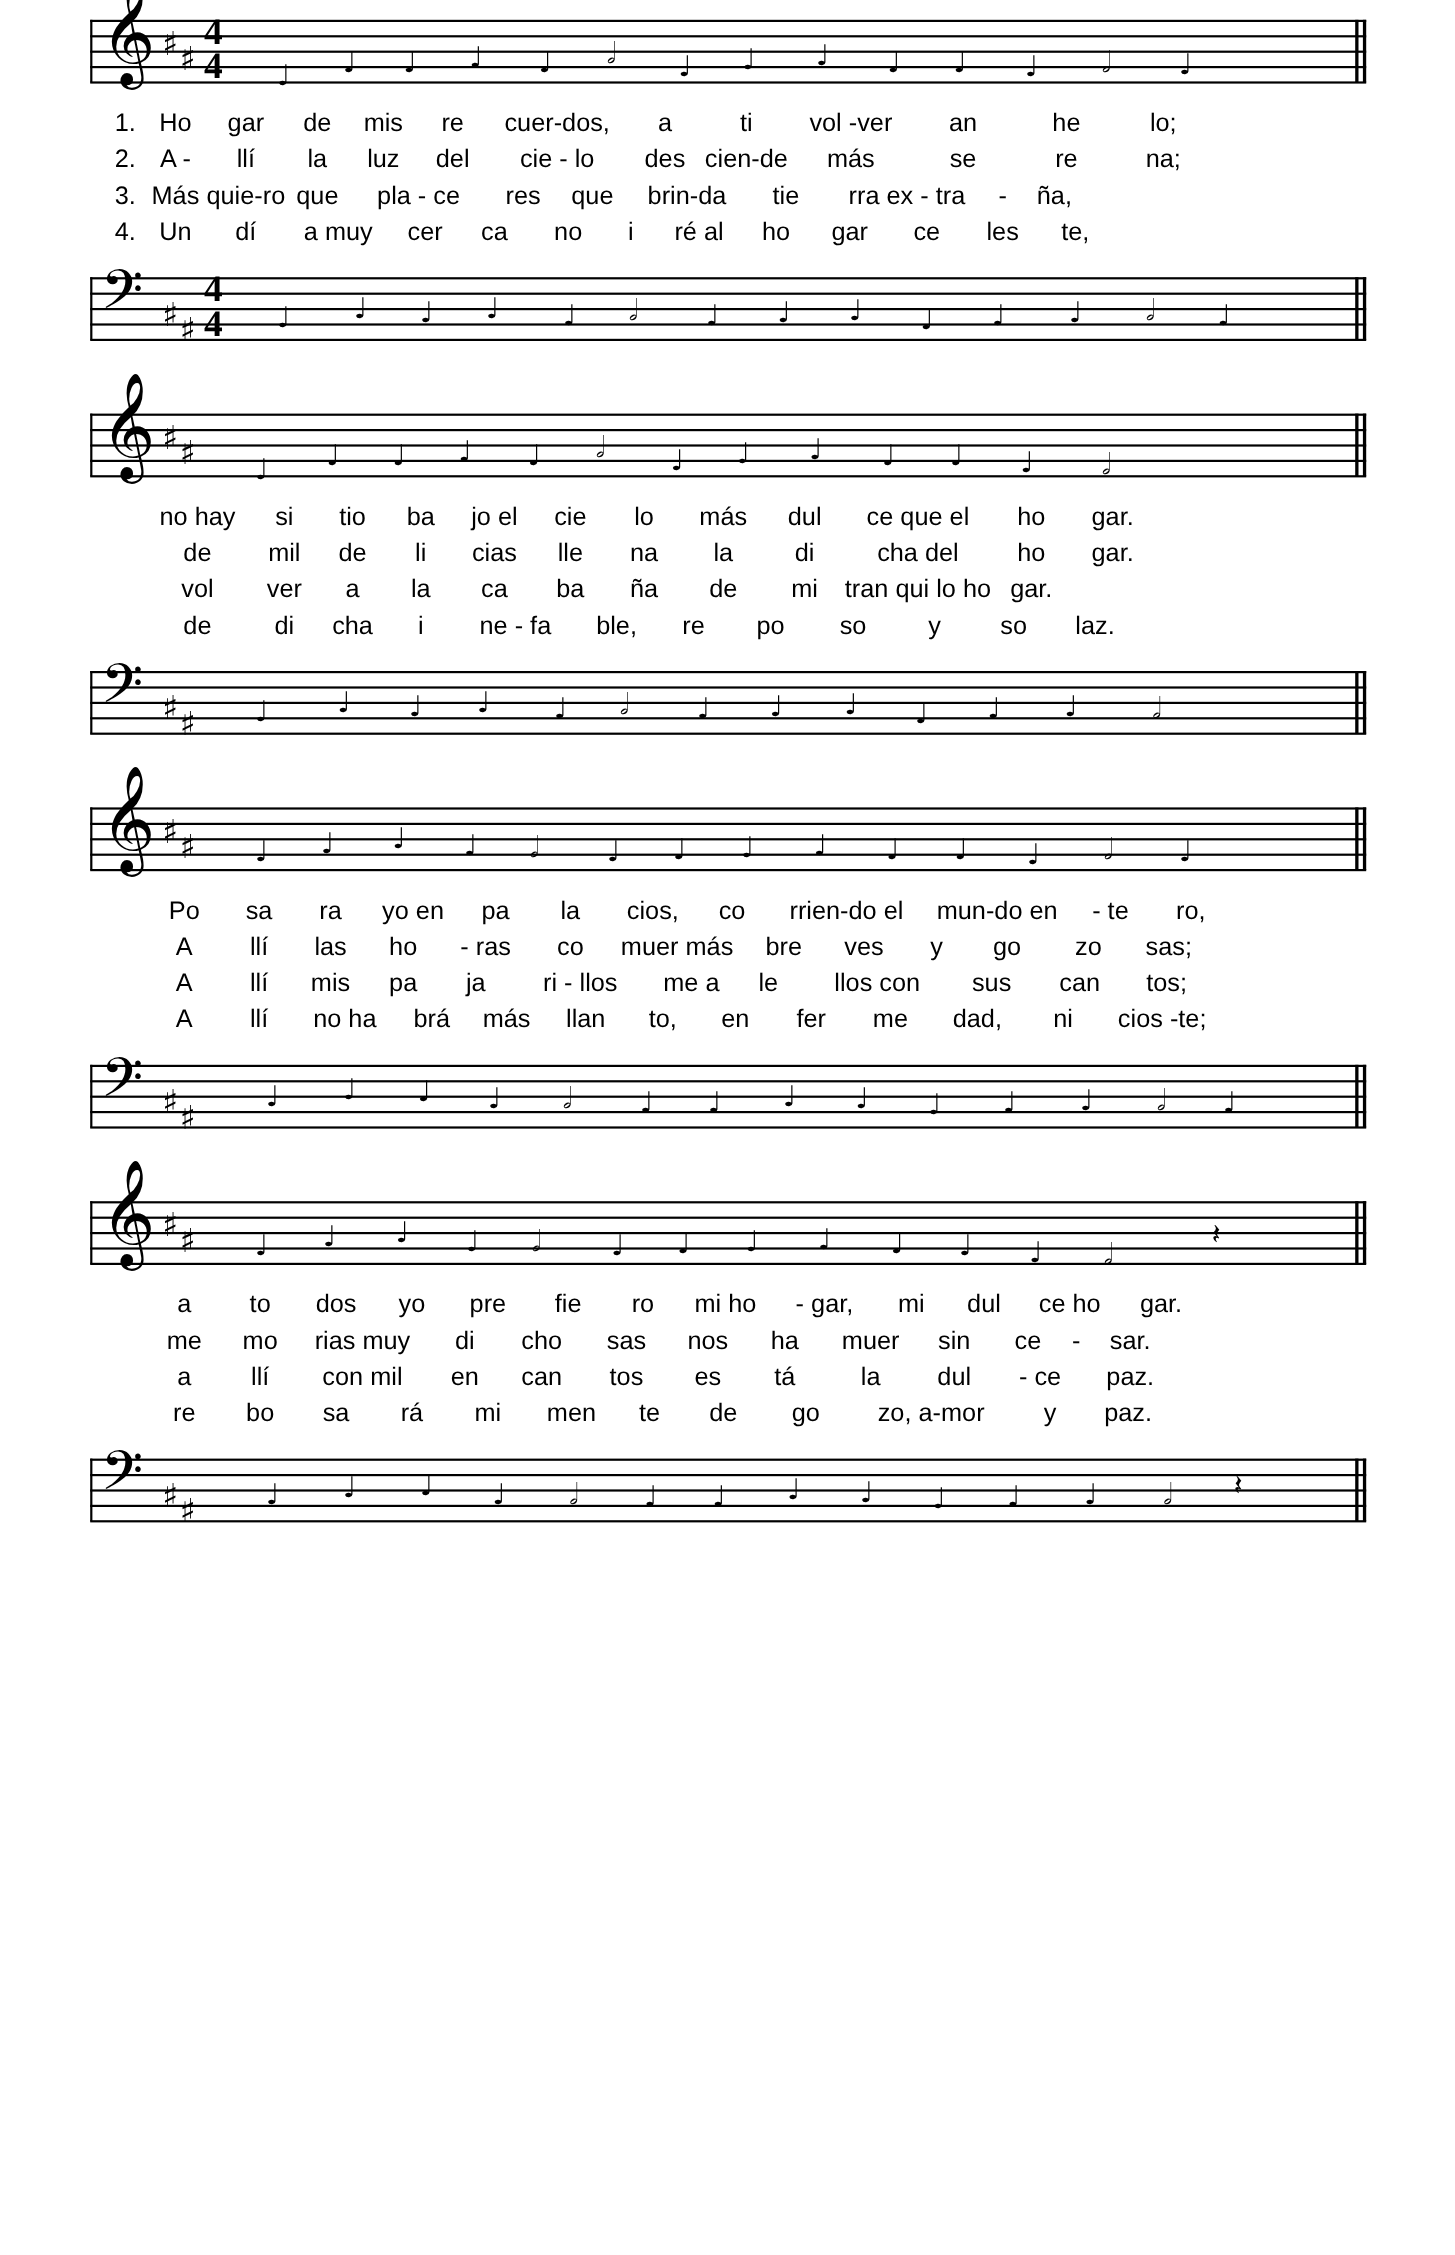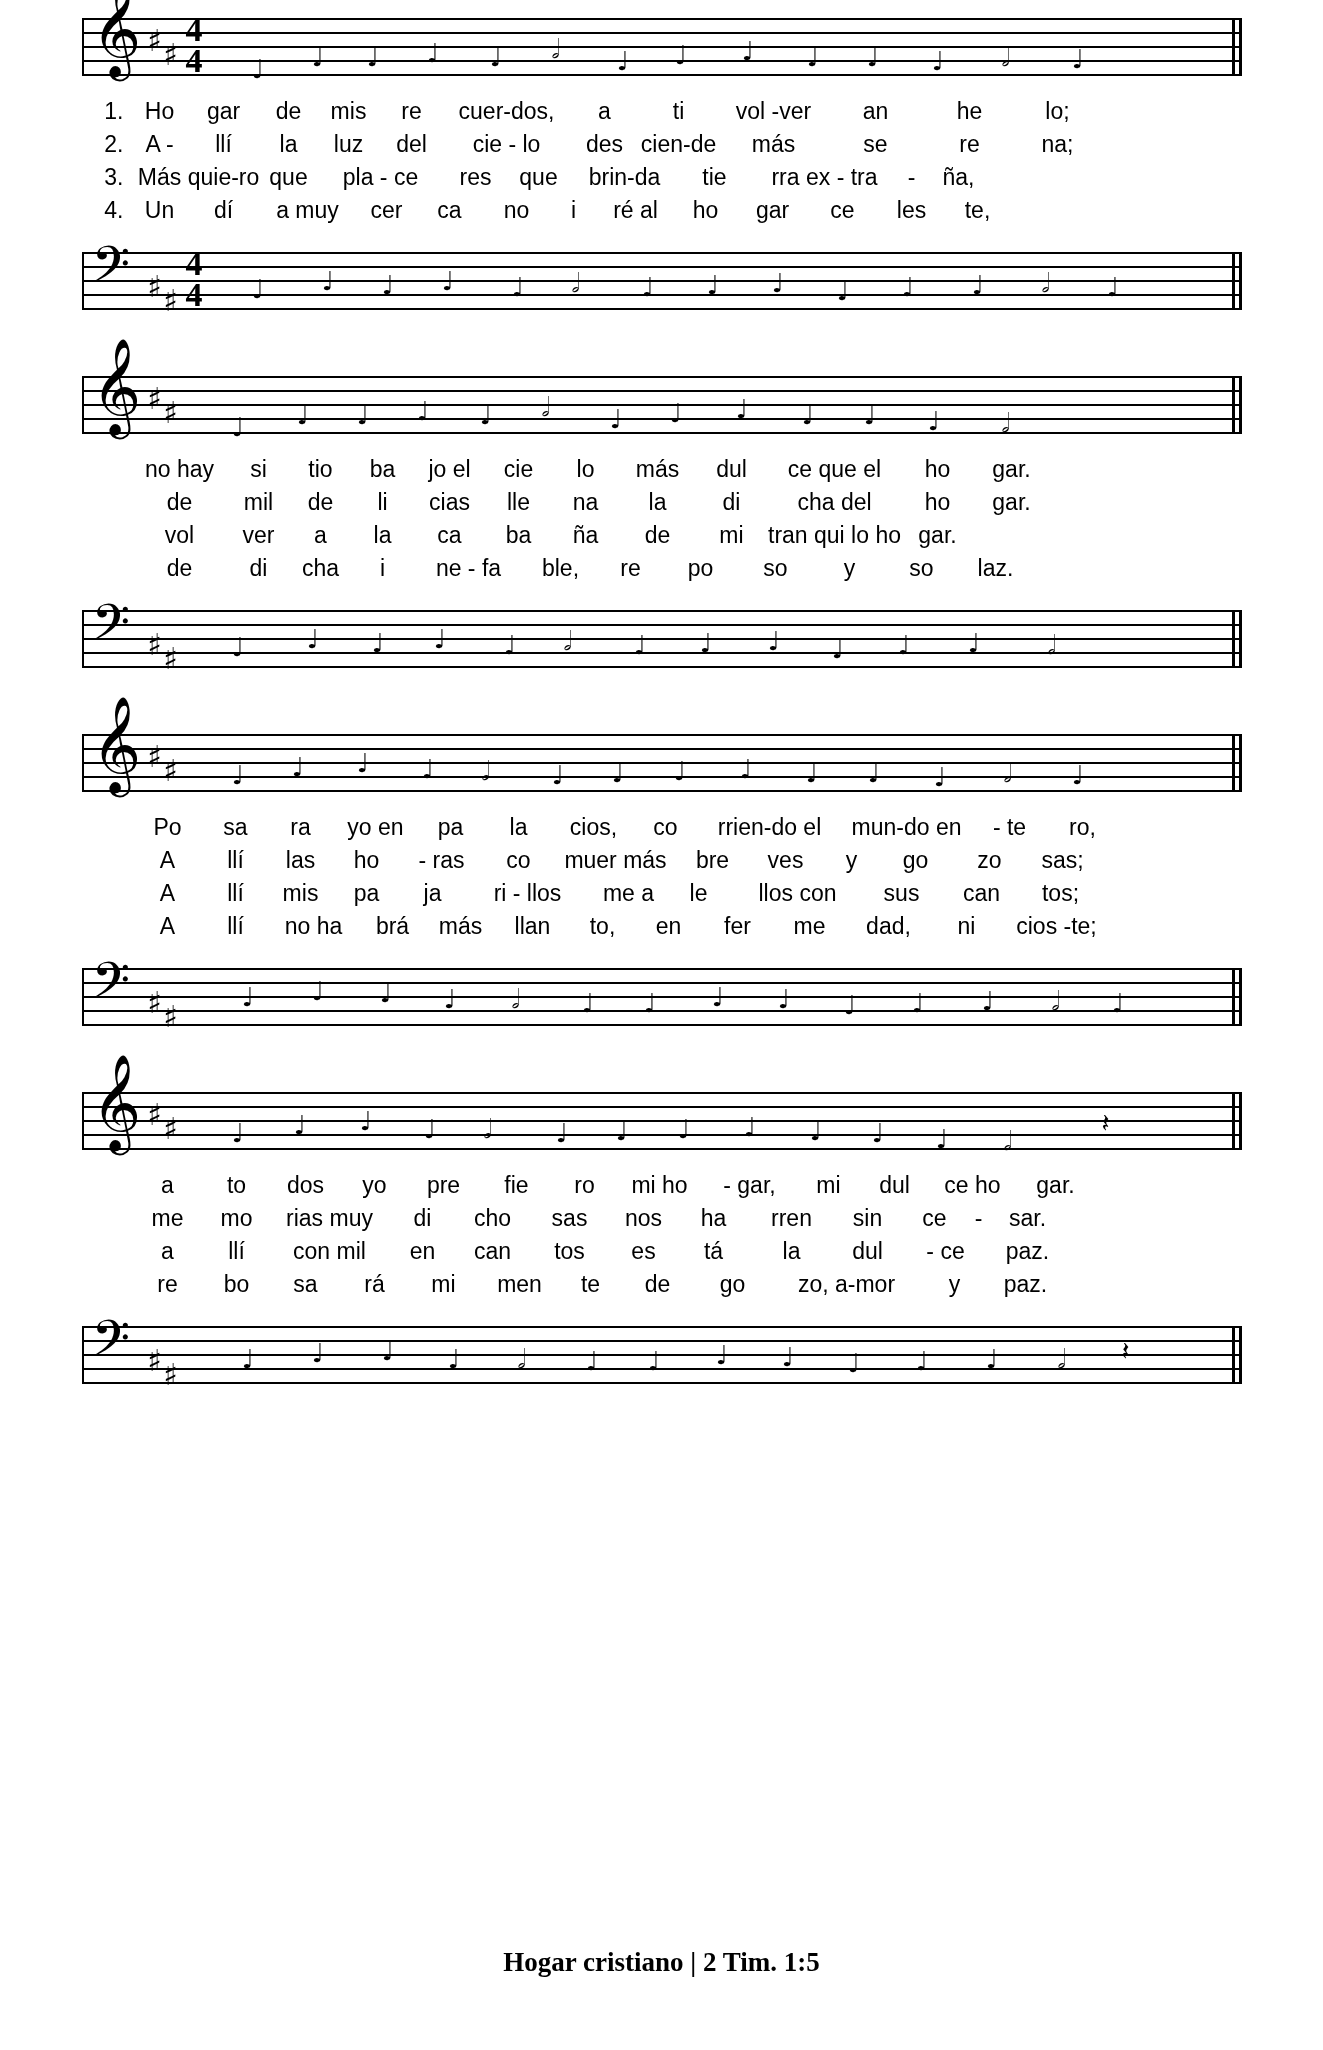--- a/index.html
+++ b/index.html
@@ -642,21 +642,21 @@
       <div class="lyric-line">
         <span class="lyric-num"></span>
         <span class="lyric-syl" style="width:72px">me</span>
         <span class="lyric-syl" style="width:66px">mo</span>
         <span class="lyric-syl" style="width:120px">rias muy</span>
         <span class="lyric-syl" style="width:66px">di</span>
         <span class="lyric-syl" style="width:74px">cho</span>
         <span class="lyric-syl" style="width:80px">sas</span>
         <span class="lyric-syl" style="width:68px">nos</span>
         <span class="lyric-syl" style="width:72px">ha</span>
-        <span class="lyric-syl" style="width:84px">rren</span>
+        <span class="lyric-syl" style="width:84px">muer</span>
         <span class="lyric-syl" style="width:68px">sin</span>
         <span class="lyric-syl" style="width:66px">ce</span>
         <span class="lyric-syl" style="width:22px">-</span>
         <span class="lyric-syl" style="width:76px">sar.</span>
       </div>
       <div class="lyric-line">
         <span class="lyric-num"></span>
         <span class="lyric-syl" style="width:72px">a</span>
         <span class="lyric-syl" style="width:66px">llí</span>
         <span class="lyric-syl" style="width:120px">con mil</span>
@@ -712,15 +712,14 @@
         <span class="note" style="left:570px; top:36px;">♩</span>
         <span class="note" style="left:636px; top:42px;">♩</span>
         <span class="note" style="left:704px; top:40px;">♩</span>
         <span class="note" style="left:774px; top:38px;">♩</span>
         <span class="note" style="left:846px; top:38px;">𝅗𝅥</span>
         <span class="note" style="left:910px; top:30px;">𝄽</span>
       </div>
     </div>
   </div>
 
-  <div class="footer">Hogar cristiano | 2 Tim. 1:5</div>
 
 </div>
 
 </body></html>

